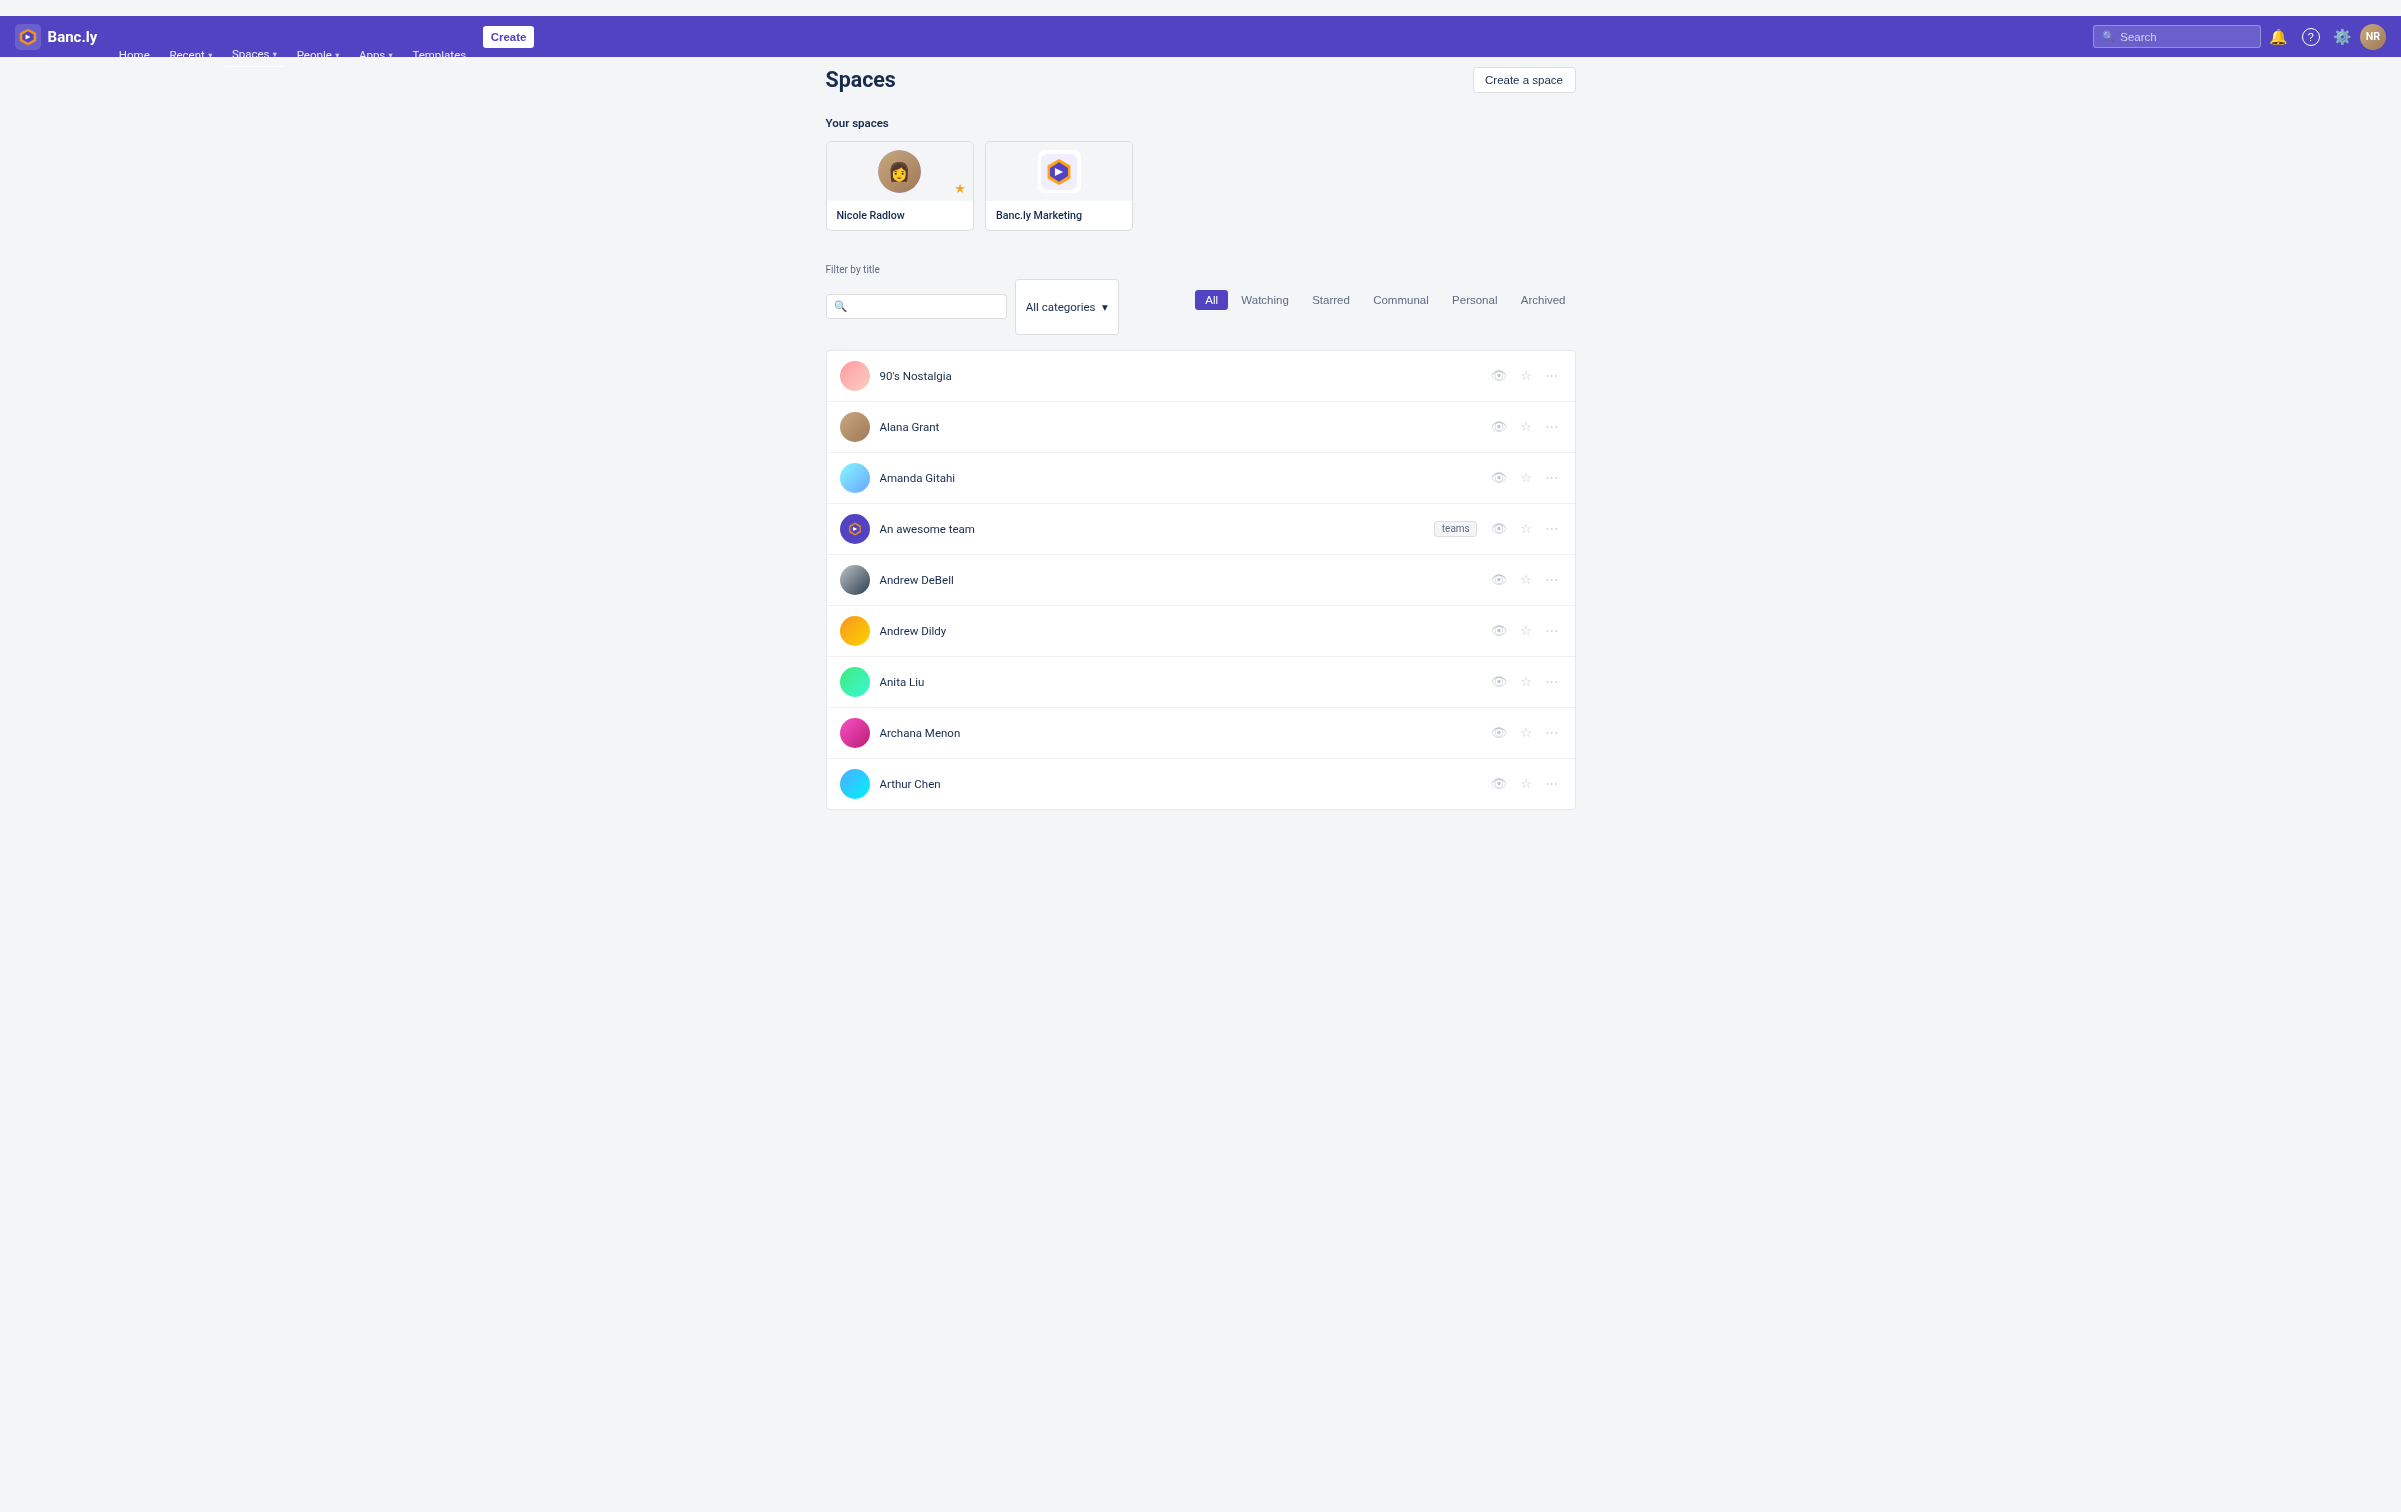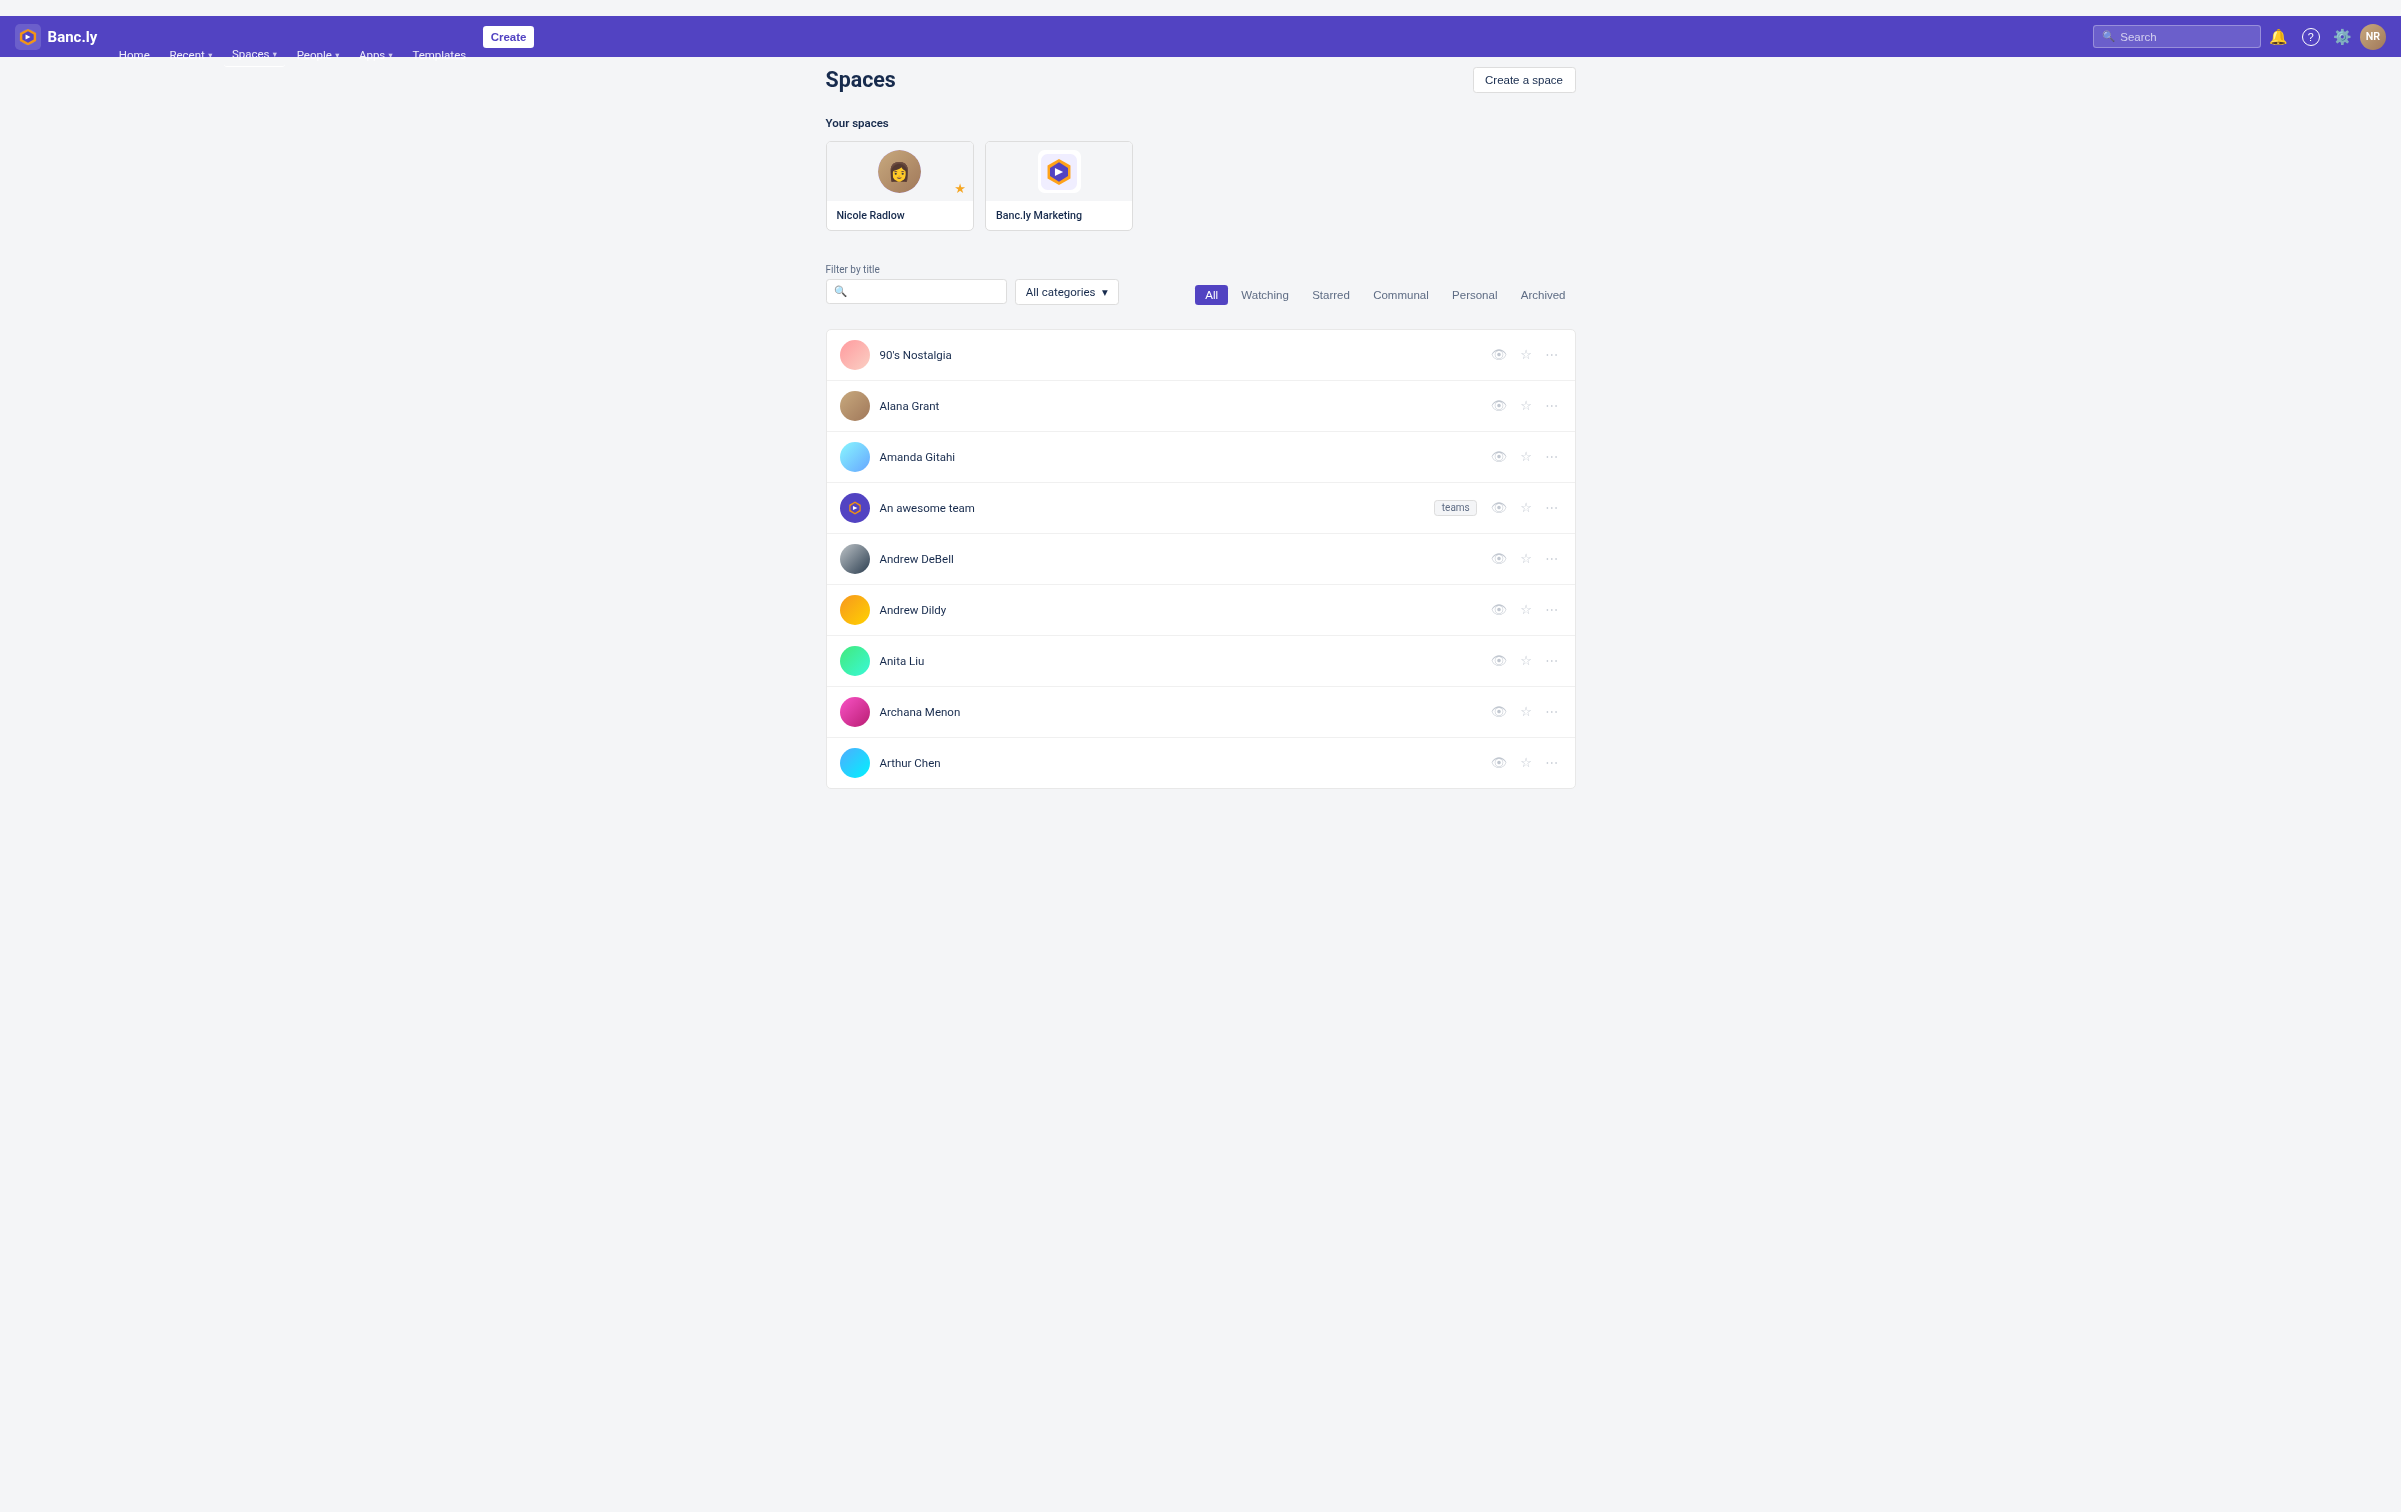--- a/index.html
+++ b/index.html
@@ -198,23 +198,23 @@
 
     
     .all-spaces-title {
       font-size: 18px;
       font-weight: 700;
       color: #172b4d;
       margin-bottom: 13px;
     }
     .filter-row {
       display: flex;
-      align-items: flex-end;
+      align-items: center;
       gap: 10px;
-      margin-bottom: 24px;
+      margin-bottom: 15px;
     }
     .filter-label {
       font-size: 10px;
       color: #5e6c84;
       white-space: nowrap;
     }
     .filter-search {
       display: flex;
       align-items: center;
       border: 0.8px solid #ddd;
@@ -230,21 +230,21 @@
       font-size: 11.5px;
       color: #172b4d;
       width: 100%;
     }
     .filter-search-icon { color: #7a869a; font-size: 10.7px; }
     .category-select {
       display: flex;
       align-items: center;
       border: 0.8px solid #ddd;
       border-radius: 3.3px;
-      padding: 5px 10px;
+      padding: 20px 10px;
       background: white;
       gap: 6.6px;
       cursor: pointer;
       font-size: 11.5px;
       color: #172b4d;
     }
     .filter-tabs {
       display: flex;
       gap: 3.3px;
       margin-left: auto;

